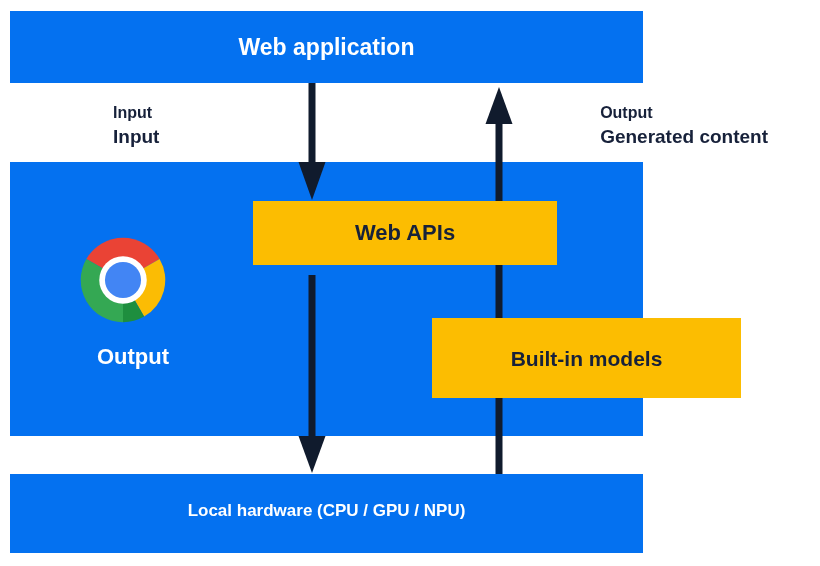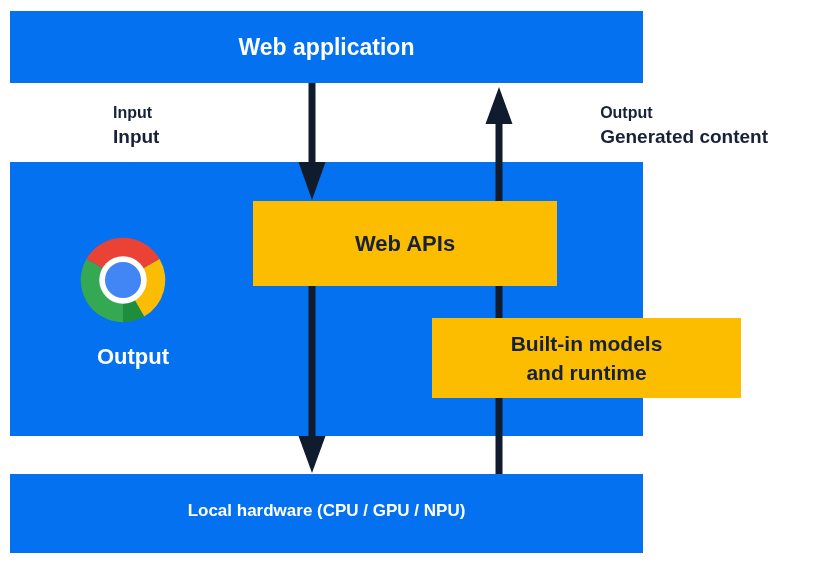--- a/index.html
+++ b/index.html
@@ -62,21 +62,21 @@
 
   .yellow-box{
     position:absolute;
     background:var(--box-yellow);
     color:var(--text-navy);
     font-weight:700;
     display:flex;align-items:center;justify-content:center;
     text-align:center;
     z-index:3;
   }
-  .box-web-apis{left:253px;top:201px;width:304px;height:85px;font-size:22px;}
+  .box-web-apis{left:253px;top:201px;width:304px;height:64px;font-size:22px;}
   .box-builtin{left:432px;top:318px;width:309px;height:80px;font-size:21px;line-height:29px;}
 
   .browser-group{position:absolute;left:0;top:0;z-index:2;}
   .chrome-logo{
     position:absolute;left:79px;top:236px;
     width:88px;height:88px;
   }
   .chrome-red{fill:var(--chrome-red);}
   .chrome-yellow{fill:var(--chrome-yellow);}
   .chrome-green{fill:var(--chrome-green);}
@@ -143,17 +143,16 @@
     </svg>
     <div class="browser-label">Output</div>
   </div>
 
   <div class="yellow-box box-web-apis">
     <span>Web APIs</span>
   </div>
   <div class="yellow-box box-builtin">
     <span>
       <span>Built-in models</span><br>
-      <span>and runtime</span>
     </span>
   </div>
 
 </div>
 
 </body></html>

